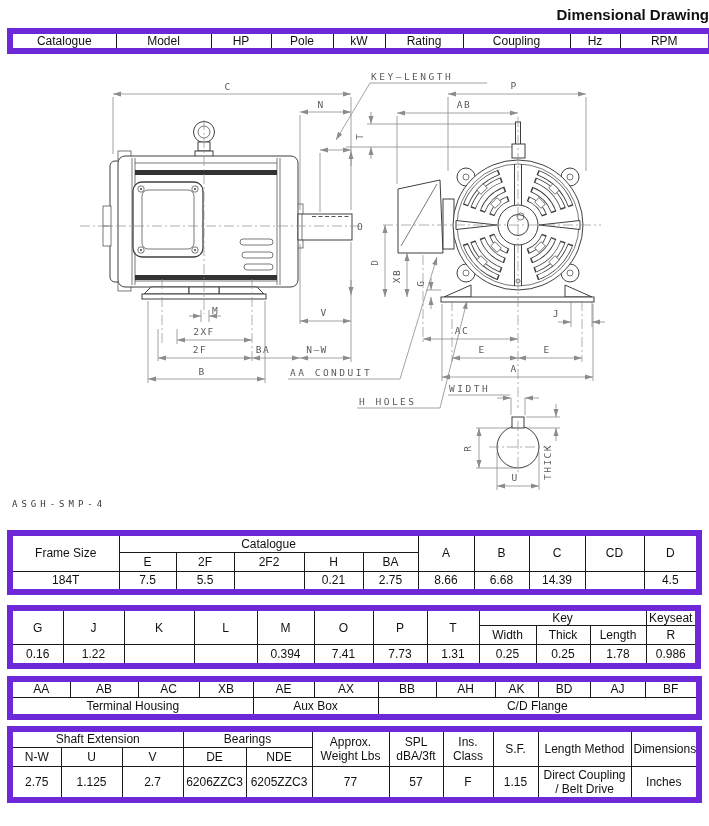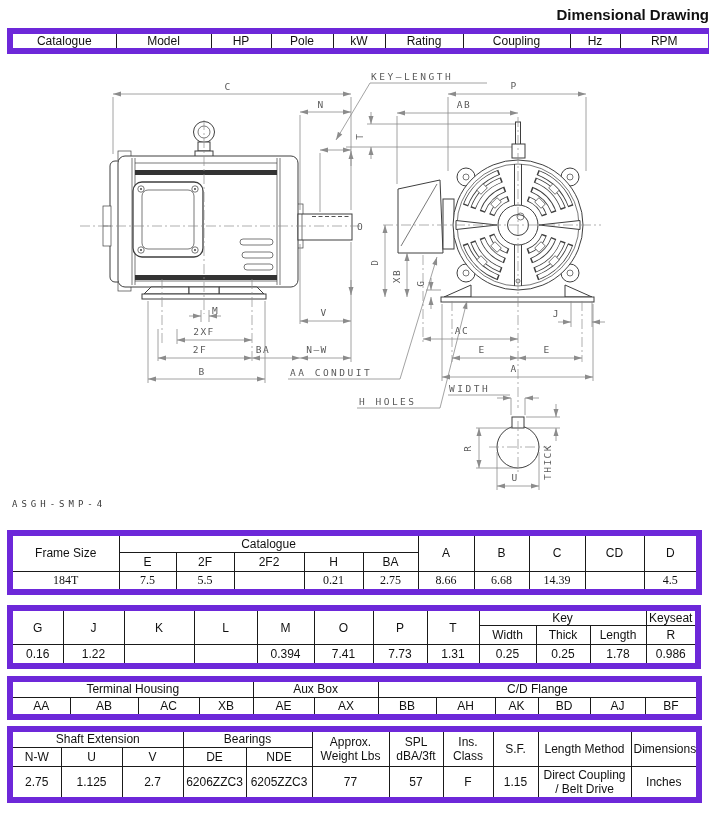--- a/index.html
+++ b/index.html
@@ -3,21 +3,21 @@
 <meta charset="utf-8">
 <style>
   html,body{margin:0;padding:0;background:#fff;}
   body{width:709px;font-family:"Liberation Sans",sans-serif;color:#111;}
   .title{ text-align:right; font-size:15px; font-weight:bold; padding-top:6px; height:22px; }
   table{ border-collapse:collapse; table-layout:fixed; margin-left:7px; font-size:12px; color:#111; }
   th,td{ border:1px solid #1a1a1a; font-weight:normal; text-align:center; padding:0 2px; overflow:hidden; }
   table{ border:6px solid #6d28d9; }
   tr{ height:19px; }
   .t1 tr{height:20px;}
-  .t2 .vals{height:21px;font-family:Liberation Serif, serif;} .t3 .vals{height:21px;}
+  .t2 .vals{height:21px;} .t3 .vals{height:21px;}
   .t4 .vals{height:23px;} .t5 .vals{height:33px;}
   .t2{margin-top:6px;} .t3{margin-top:10px;} .t4{margin-top:7px;} .t5{margin-top:6px;}
   .t3 tr:first-child{height:15px;}
   svg{display:block;}
   .ln{stroke:#3f3f3f;fill:#fff;stroke-width:1;}
   .lnn{stroke:#3f3f3f;fill:none;stroke-width:1;}
   .lt{stroke:#3f3f3f;fill:none;stroke-width:0.7;}
   .ltw{stroke:#3f3f3f;fill:#fff;stroke-width:0.7;}
   .dk{fill:#333;stroke:none;}
   .dim{stroke:#8c8c8c;stroke-width:0.8;fill:none;}
@@ -412,37 +412,37 @@
       <col style="width:64px">
       <col style="width:58px">
       <col style="width:59px">
       <col style="width:43px">
       <col style="width:52px">
       <col style="width:55px">
       <col style="width:54px">
     </colgroup>
   <tbody>
       <tr>
-    <th colspan="4">Terminal Housing</th>
-    <th colspan="2">Aux Box</th>
-    <th colspan="6">C/D Flange</th>
-  </tr>
-  <tr>
     <th>AA</th>
     <th>AB</th>
     <th>AC</th>
     <th>XB</th>
     <th>AE</th>
     <th>AX</th>
     <th>BB</th>
     <th>AH</th>
     <th>AK</th>
     <th>BD</th>
     <th>AJ</th>
     <th>BF</th>
+  </tr>
+  <tr>
+    <th colspan="4">Terminal Housing</th>
+    <th colspan="2">Aux Box</th>
+    <th colspan="6">C/D Flange</th>
   </tr>
 </tbody>
   </table>
 
 <table class="t5" style="width:648px">
   <colgroup>
       <col style="width:51px">
       <col style="width:61px">
       <col style="width:61px">
       <col style="width:63px">

